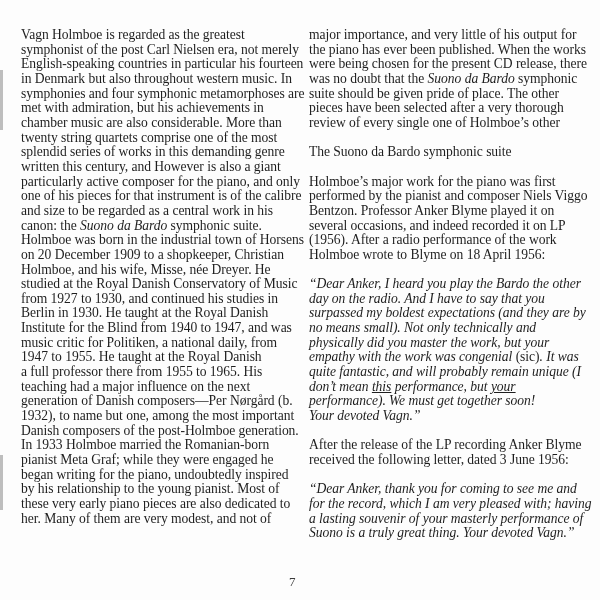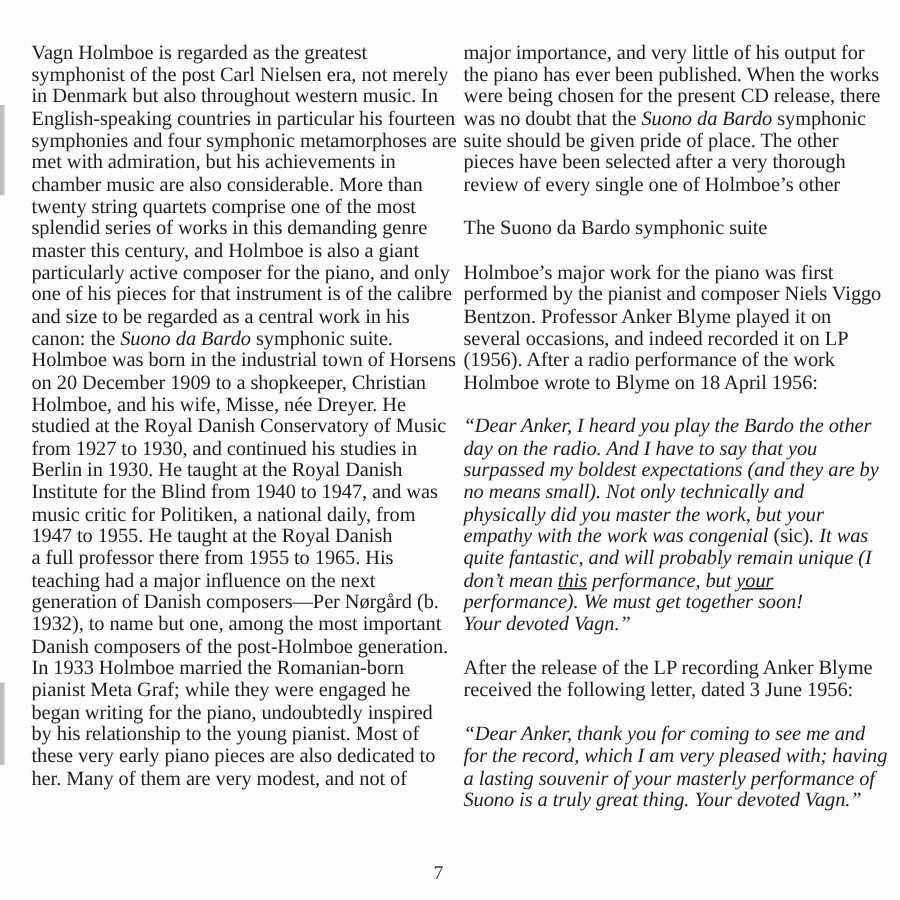--- a/index.html
+++ b/index.html
@@ -30,28 +30,28 @@
 </style>
 </head>
 <body>
 
 <div class="edge-shadow" style="top:70px;height:60px;"></div>
 <div class="edge-shadow" style="top:455px;height:55px;"></div>
 
 <div class="col left">
   <p>Vagn Holmboe is regarded as the greatest</p>
   <p>symphonist of the post Carl Nielsen era, not merely</p>
+  <p>English-speaking countries in particular his fourteen</p>
   <p>in Denmark but also throughout western music. In</p>
-  <p>English-speaking countries in particular his fourteen</p>
   <p>symphonies and four symphonic metamorphoses are</p>
   <p>met with admiration, but his achievements in</p>
   <p>chamber music are also considerable. More than</p>
   <p>twenty string quartets comprise one of the most</p>
   <p>splendid series of works in this demanding genre</p>
-  <p>master this century, and Holmboe is also a giant</p>
+  <p>written this century, and However is also a giant</p>
   <p>particularly active composer for the piano, and only</p>
   <p>one of his pieces for that instrument is of the calibre</p>
   <p>and size to be regarded as a central work in his</p>
   <p><span>canon: the </span><i>Suono da Bardo</i><span> symphonic suite.</span></p>
   <p>Holmboe was born in the industrial town of Horsens</p>
   <p>on 20 December 1909 to a shopkeeper, Christian</p>
   <p>Holmboe, and his wife, Misse, née Dreyer. He</p>
   <p>studied at the Royal Danish Conservatory of Music</p>
   <p>from 1927 to 1930, and continued his studies in</p>
   <p>Berlin in 1930. He taught at the Royal Danish</p>

